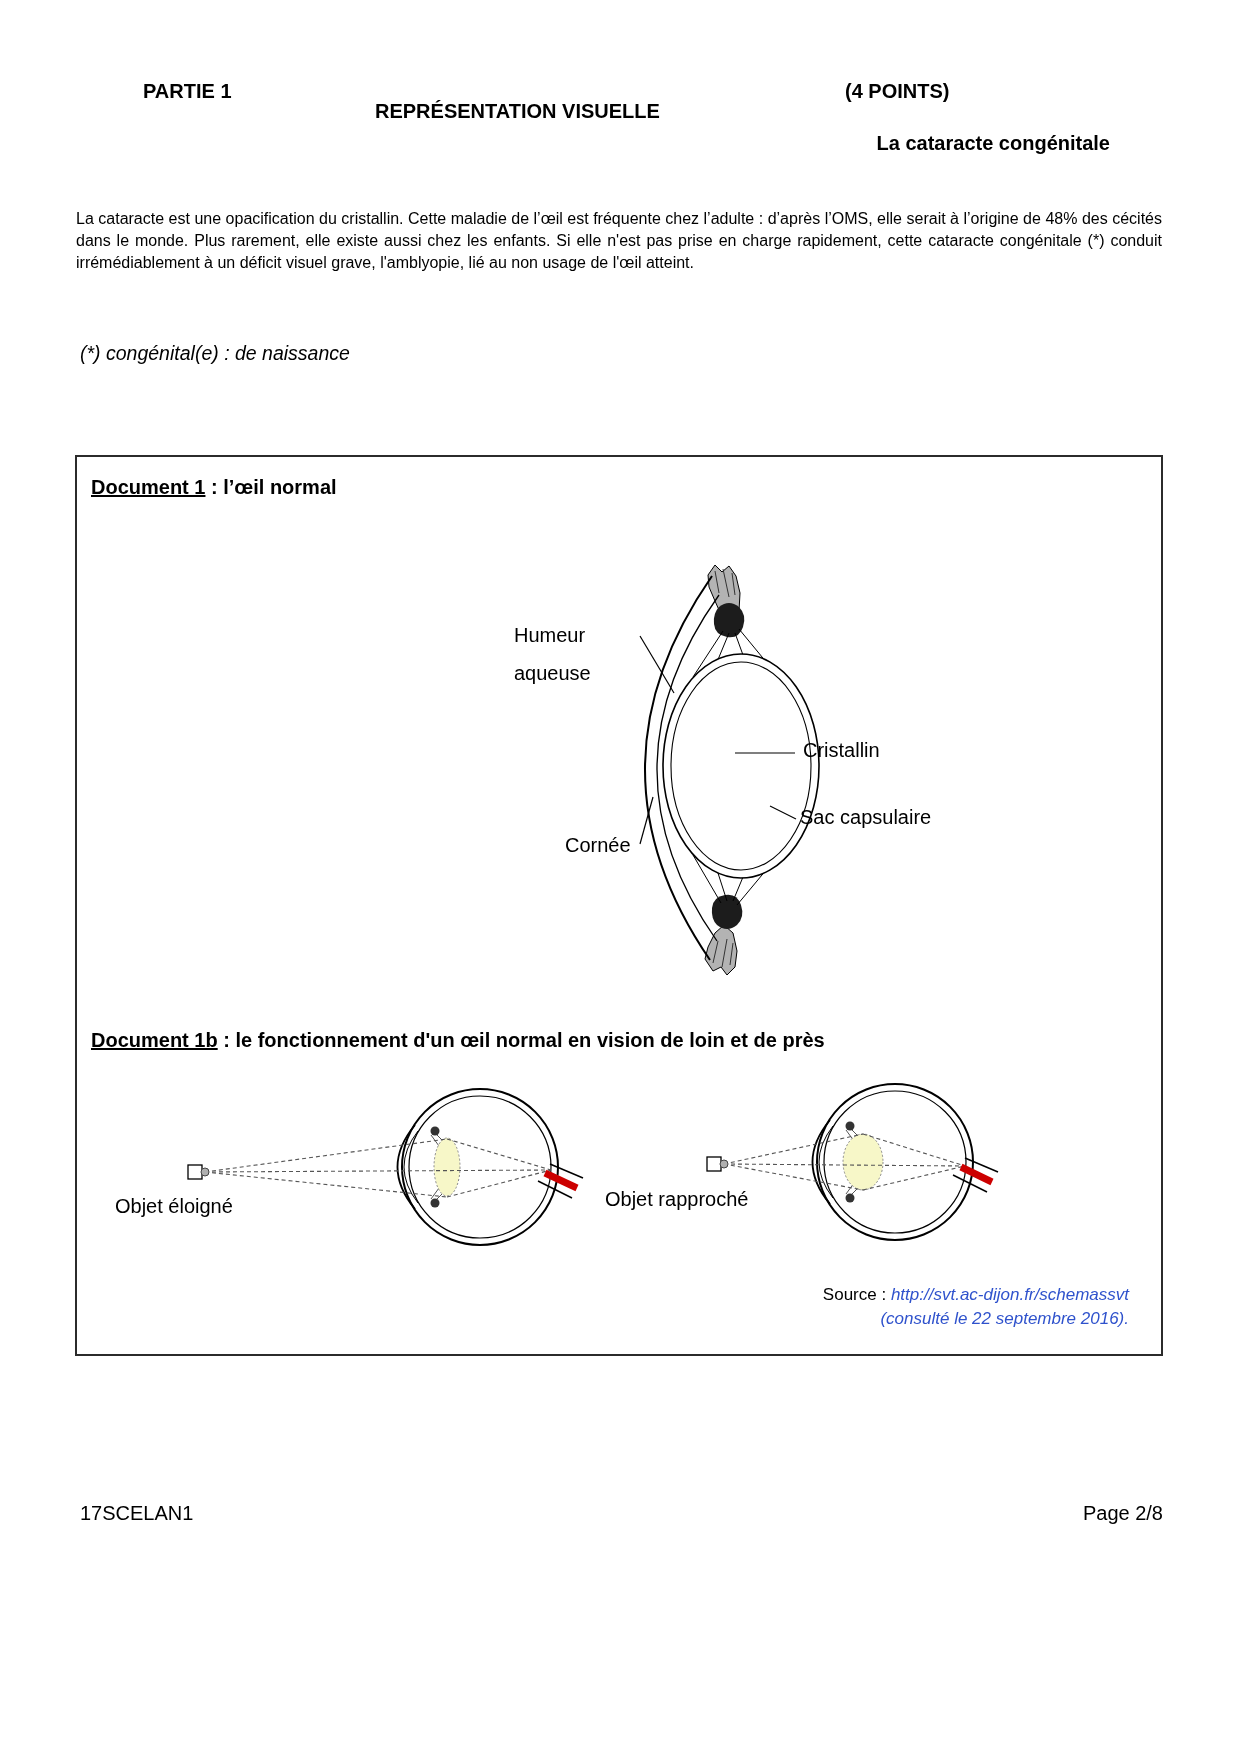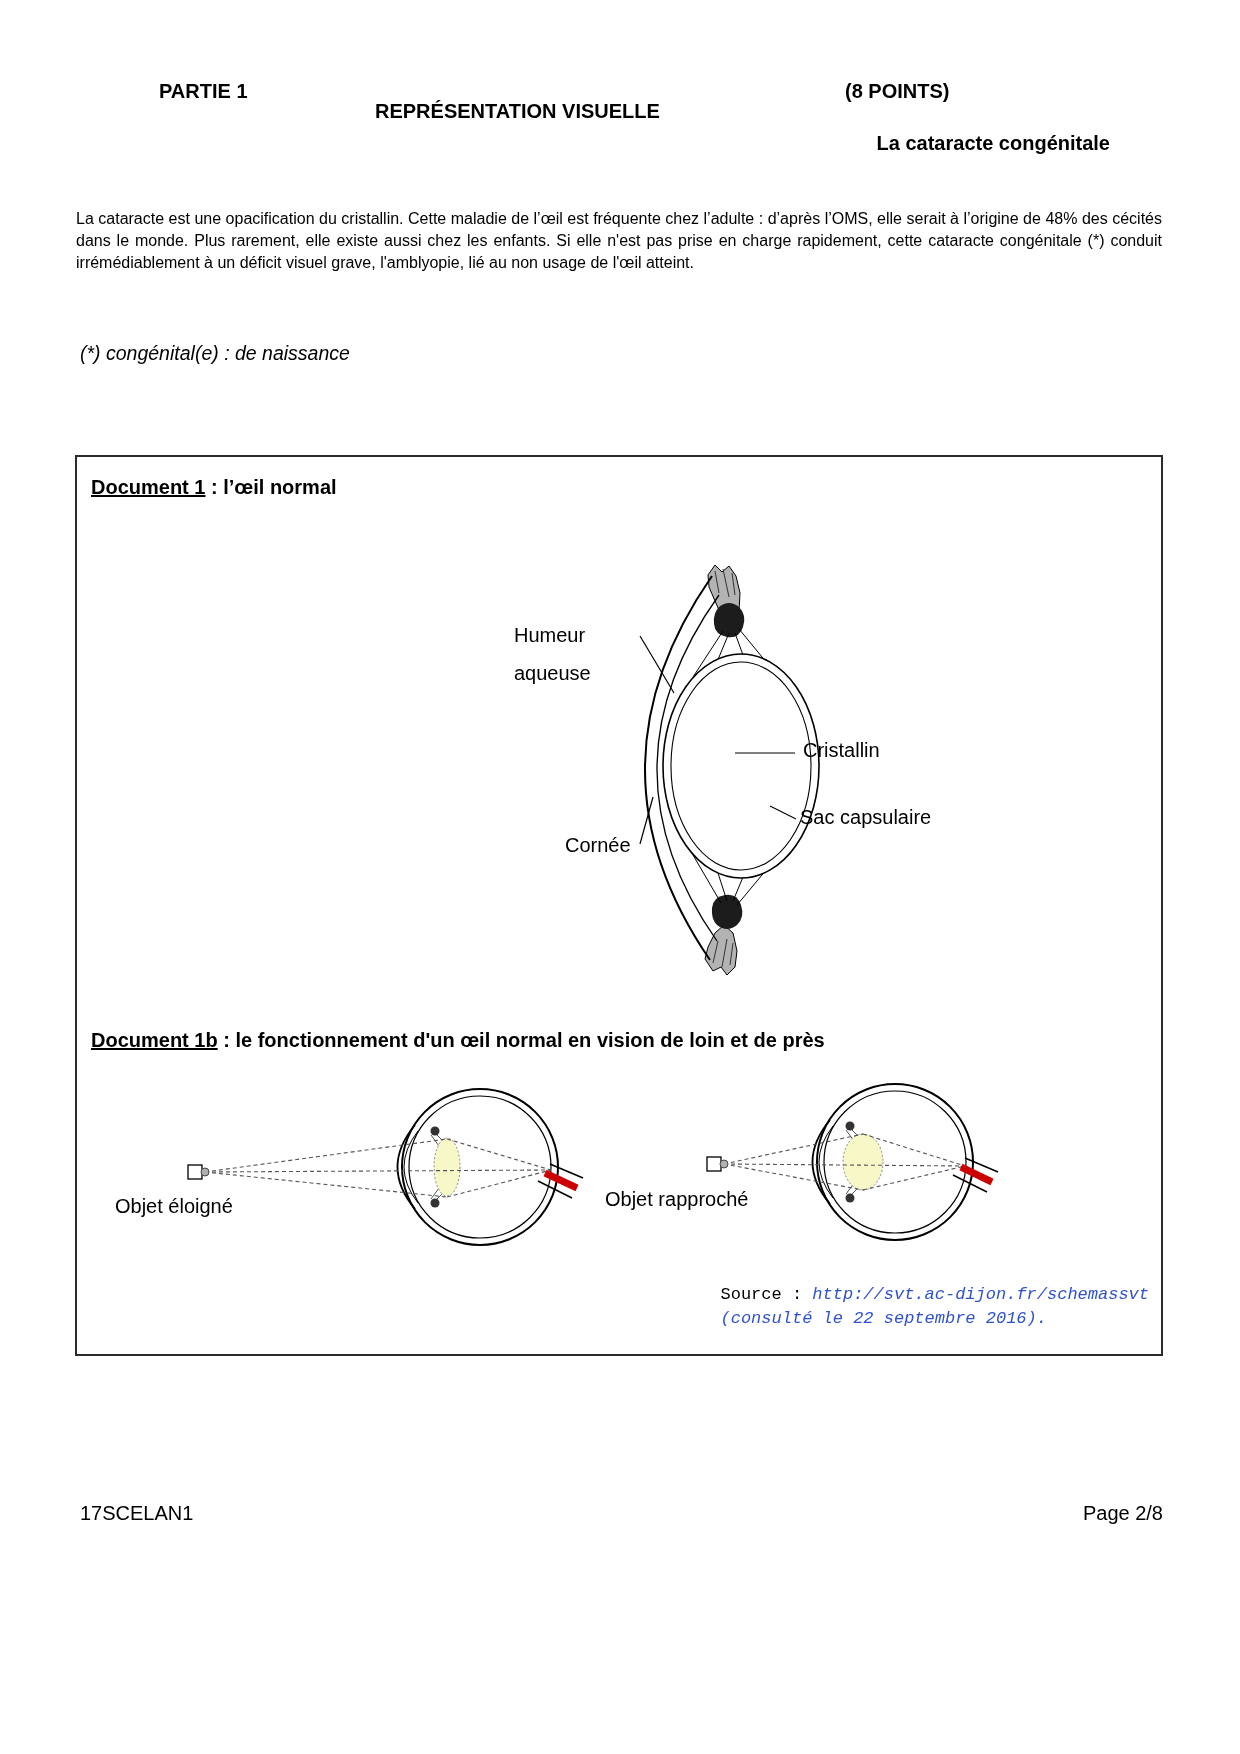--- a/index.html
+++ b/index.html
@@ -5,21 +5,21 @@
   * { margin:0; padding:0; box-sizing:border-box; }
   body { background:#e8e8e8; }
   #page {
     position:relative; width:1240px; height:1754px; margin:0 auto;
     background:#ffffff; color:#000;
     font-family:"Liberation Sans", sans-serif;
   }
   .abs { position:absolute; }
   .u { text-decoration:underline; }
 
-  .h-part  { left:143px; top:80px;  font-size:20px; font-weight:bold;margin-left:16px; }
+  .h-part  { left:143px; top:80px;  font-size:20px; font-weight:bold; }
   .h-title { left:375px; top:80px;  font-size:20px; font-weight:bold;margin-top:20px; }
   .h-points{ left:845px; top:80px;  font-size:20px; font-weight:bold; }
   .h-sub   { left:0; top:132px; width:1110px; text-align:right; font-size:20px; font-weight:bold; }
 
   .intro    { left:76px; top:208px; width:1086px; font-size:16px; line-height:22px; text-align:justify; }
   .footnote { left:80px; top:342px; font-size:19.5px; font-style:italic; }
   .lead     { left:80px; top:394px; font-size:19.5px; }
 
   .docbox { left:75px; top:447px; width:1088px; height:901px; border:2px solid #2b2b2b; position:absolute;margin-top:8px; }
   .dochead { position:absolute; font-size:20px; font-weight:bold; white-space:nowrap; }
@@ -32,34 +32,34 @@
   .diag1 svg, .diag2 svg { position:absolute; left:0; top:0; }
 
   .dlabel { position:absolute; font-size:20px; color:#000; white-space:nowrap; }
   .lbl-humeur     { left:437px; top:53px; line-height:38px; white-space:pre-line; }
   .lbl-cristallin { left:726px; top:176px; }
   .lbl-sac        { left:723px; top:243px; }
   .lbl-cornee     { left:488px; top:271px; }
   .lbl-far  { left:38px;  top:126px; }
   .lbl-near { left:528px; top:119px; }
 
-  .source { right:12px; top:826px; position:absolute; text-align:left; font-size:17px; line-height:24px;font-family:Liberation Mono, monospace; }
+  .source { right:32px; top:826px; position:absolute; text-align:right; font-size:17px; line-height:24px; }
   .source .lnk { color:#2f52cc; font-style:italic; text-decoration:none; }
 
   .footer { left:80px; top:1502px; width:1083px; position:absolute;
             display:flex; justify-content:space-between; font-size:20px; }
 </style>
 </head>
 <body>
 
 <div id="page">
 
   <span class="abs h-part">PARTIE 1</span>
   <span class="abs h-title">REPRÉSENTATION VISUELLE</span>
-  <span class="abs h-points">(8 POINTS)</span>
+  <span class="abs h-points">(4 POINTS)</span>
   <div class="abs h-sub">La cataracte congénitale</div>
 
   <p class="abs intro">La cataracte est une opacification du cristallin. Cette maladie de l’œil est fréquente chez l’adulte : d’après l’OMS, elle serait à l’origine de 48% des cécités dans le monde. Plus rarement, elle existe aussi chez les enfants. Si elle n'est pas prise en charge rapidement, cette cataracte congénitale (*) conduit irrémédiablement à un déficit visuel grave, l'amblyopie, lié au non usage de l'œil atteint.</p>
   <p class="abs footnote">(*) congénital(e) : de naissance</p>
 
   <div class="docbox">
 
     <div class="dochead doc1">
       <span class="u">Document 1</span><span> : l’œil normal</span>
     </div>

